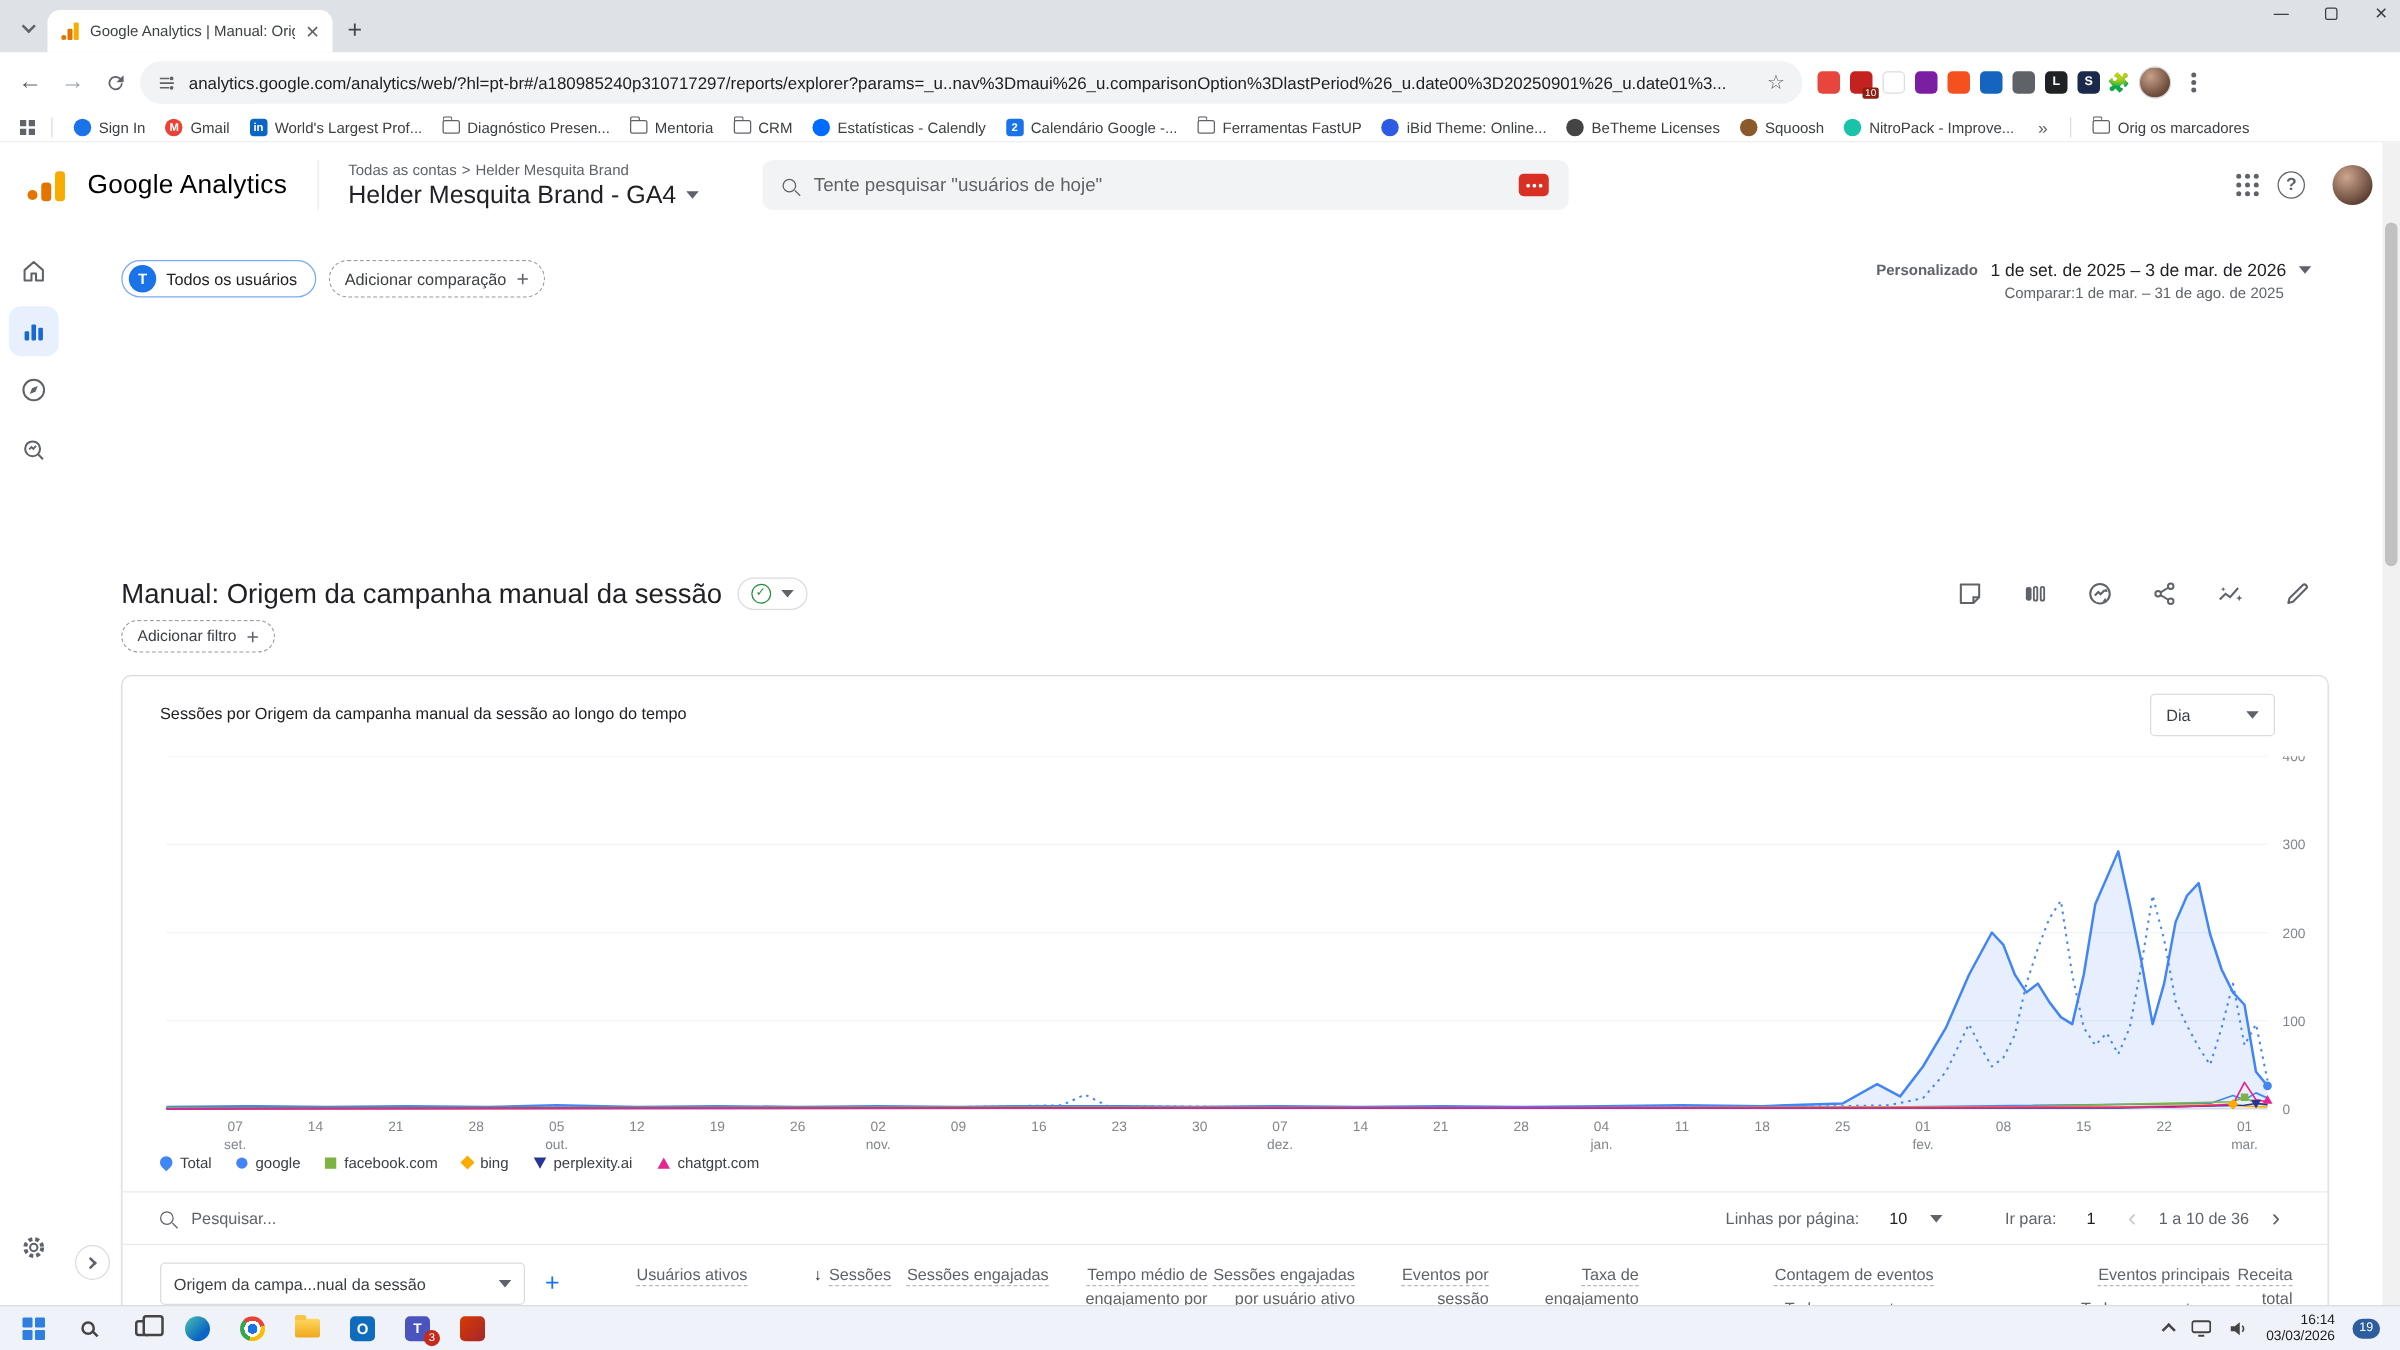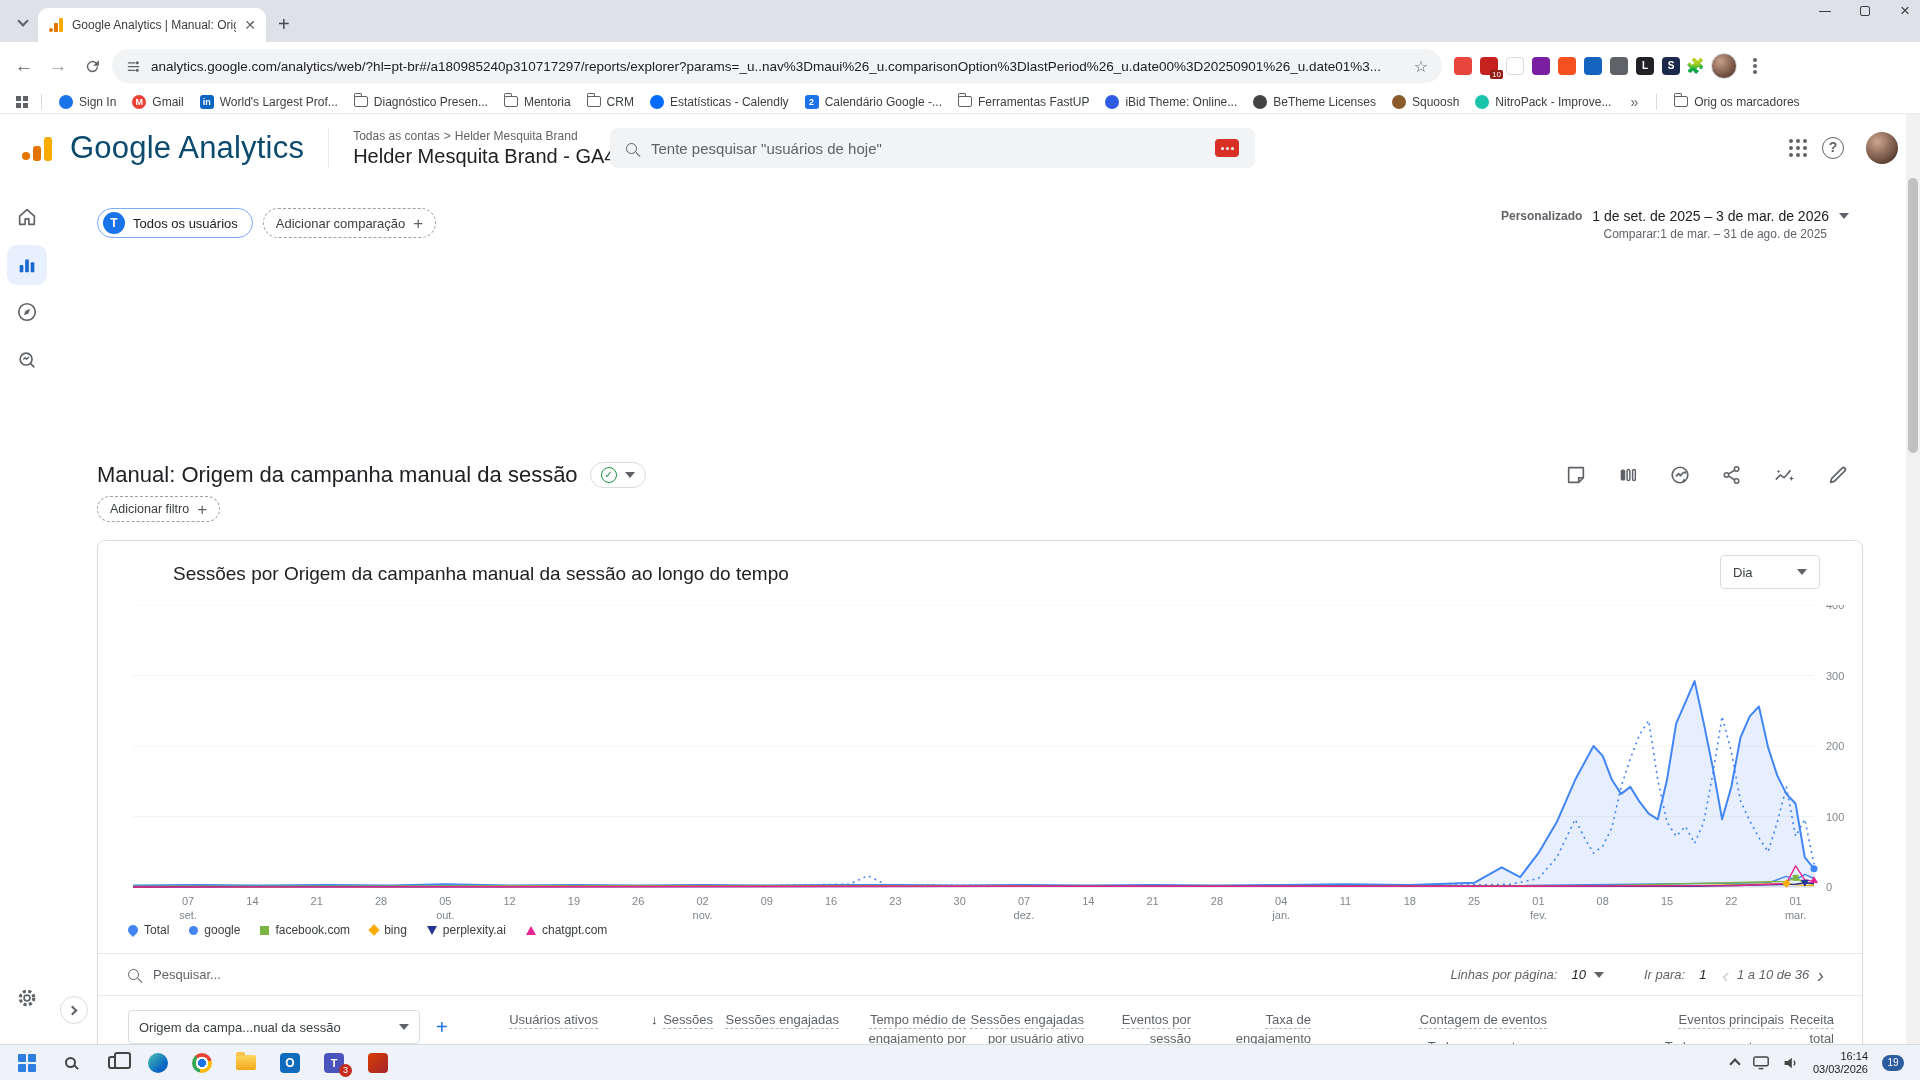--- a/index.html
+++ b/index.html
@@ -51,21 +51,21 @@
   .folder-ic:before { content:""; position:absolute; top:-4px; left:-1px; width:6px; height:3px; border:1.4px solid #5f6368; border-bottom:none; border-radius:2px 2px 0 0; }
   .bm-over { font-size:14px; color:#5f6368; padding:0 8px; }
 
   
   .ga-header { position:absolute; top:114px; left:0; right:0; height:68px; background:#fff; display:flex; align-items:center; }
   .ga-logo { width:34px; height:26px; position:relative; margin-left:22px; }
   .ga-logo i { position:absolute; bottom:0; }
   .ga-logo .c { left:0; bottom:1px; width:8px; height:8px; border-radius:50%; background:#e37400; }
   .ga-logo .m { left:11px; width:8px; height:15px; border-radius:3px; background:#e37400; }
   .ga-logo .t { left:22px; width:8px; height:24px; border-radius:3px; background:#f9ab00; }
-  .ga-name { font-size:31px; color:#0c4a6e; margin-left:14px; letter-spacing:.2px; }
+  .ga-name { font-size:21px; color:#000000; margin-left:14px; letter-spacing:.2px; }
   .hd-div { width:1px; height:40px; background:#e8eaed; margin:0 24px; }
   .crumb { font-size:12px; color:#5f6368; }
   .crumb .sep { margin:0 4px; }
   .prop { font-size:20px; color:#202124; display:flex; align-items:center; gap:8px; margin-top:2px; }
   .caret { width:0; height:0; border-left:5px solid transparent; border-right:5px solid transparent; border-top:6px solid #5f6368; display:inline-block; }
   .ga-search { position:absolute; left:610px; top:14px; width:645px; height:40px; background:#f1f3f4; border-radius:8px; display:flex; align-items:center; padding:0 16px; gap:14px; }
   .ga-search .ph { font-size:15px; color:#5f6368; flex:1; }
   .red-ext { width:24px; height:18px; background:#d93025; border-radius:4px; display:flex; align-items:center; justify-content:center; gap:2px; }
   .red-ext b { width:3px; height:3px; border-radius:50%; background:#fff; }
   .hd-right { position:absolute; right:22px; display:flex; align-items:center; gap:22px; }
@@ -103,36 +103,36 @@
   .check-pill { height:26px; border:1px solid #dadce0; border-radius:13px; display:flex; align-items:center; gap:8px; padding:0 10px; margin-left:12px; }
   .check-c { width:16px; height:16px; border:1.6px solid #1e8e3e; border-radius:50%; color:#1e8e3e; font-size:10px; line-height:14px; text-align:center; }
   .actions { margin-left:auto; display:flex; gap:30px; align-items:center; }
   .actions svg { display:block; }
 
   .filter-row { position:absolute; top:314px; left:43px; }
   .filter-chip { height:26px; border:1px dashed #9aa0a6; border-radius:14px; display:flex; align-items:center; gap:8px; padding:0 12px; font-size:12.5px; color:#3c4043; }
 
   
   .card { position:absolute; top:358px; left:43px; width:1766px; height:770px; background:#fff; border:1px solid #dadce0; border-radius:8px; box-shadow:0 1px 2px rgba(60,64,67,.08); }
-  .card-title { position:absolute; top:22px; left:30px; font-size:19px; color:#202124;margin-left:45px; }
+  .card-title { position:absolute; top:22px; left:30px; font-size:13px; color:#202124; }
   .dia-select { position:absolute; top:14px; right:42px; width:100px; height:34px; border:1px solid #dadce0; border-radius:4px; display:flex; align-items:center; justify-content:space-between; padding:0 12px; font-size:13px; color:#3c4043; }
   .chart-wrap { position:absolute; top:64px; left:35px; width:1721px; height:320px; }
   .legend { position:absolute; top:382px; left:30px; display:flex; gap:20px; align-items:center; }
   .legend-item { display:flex; align-items:center; gap:6px; font-size:12px; color:#3c4043; }
   .lg { width:9px; height:9px; display:inline-block; }
   .lg-pin { border-radius:50% 50% 50% 0; transform:rotate(-45deg); width:10px; height:10px; }
   .lg-circle { border-radius:50%; }
   .lg-diamond { transform:rotate(45deg); width:8px; height:8px; }
   .lg-tri-up { width:0; height:0; border-left:5px solid transparent; border-right:5px solid transparent; border-bottom:9px solid; background:none!important; }
   .lg-tri-down { width:0; height:0; border-left:5px solid transparent; border-right:5px solid transparent; border-top:9px solid; background:none!important; }
 
   .table-sect { position:absolute; top:412px; left:0; right:0; border-top:1px solid #e8eaed; }
   .search-row { height:42px; display:flex; align-items:center; padding:0 30px; border-bottom:1px solid #e8eaed; }
   .search-row .ph { font-size:13px; color:#5f6368; margin-left:14px; }
-  .pag { margin-left:auto; display:flex; align-items:center; font-size:13px; color:#5f6368;font-style:italic; }
+  .pag { margin-left:auto; display:flex; align-items:center; gap:10px; font-size:13px; color:#5f6368; }
   .pag .val { color:#202124; margin:0 8px 0 14px; }
   .pag .chv { font-size:20px; line-height:1; padding:0 8px; color:#5f6368; }
   .pag .chv.dis { color:#c6cacd; }
   .mgrid { display:grid; grid-template-columns:360px 110px 115px 126px 127px 118px 107px 120px 236px 237px 50px; }
   .head-row { padding:14px 30px 10px; }
   .h-cell { text-align:right; font-size:13px; color:#5f6368; line-height:19px; }
   .h-cell .u { text-decoration:underline dashed #b5b9bd; text-underline-offset:4px; text-decoration-thickness:1px; }
   .h-cell .sort { color:#202124; margin-right:2px; }
   .h-sub { margin-top:8px; font-size:13px; color:#5f6368; display:flex; justify-content:flex-end; align-items:center; gap:8px; }
   .dim-head { }

